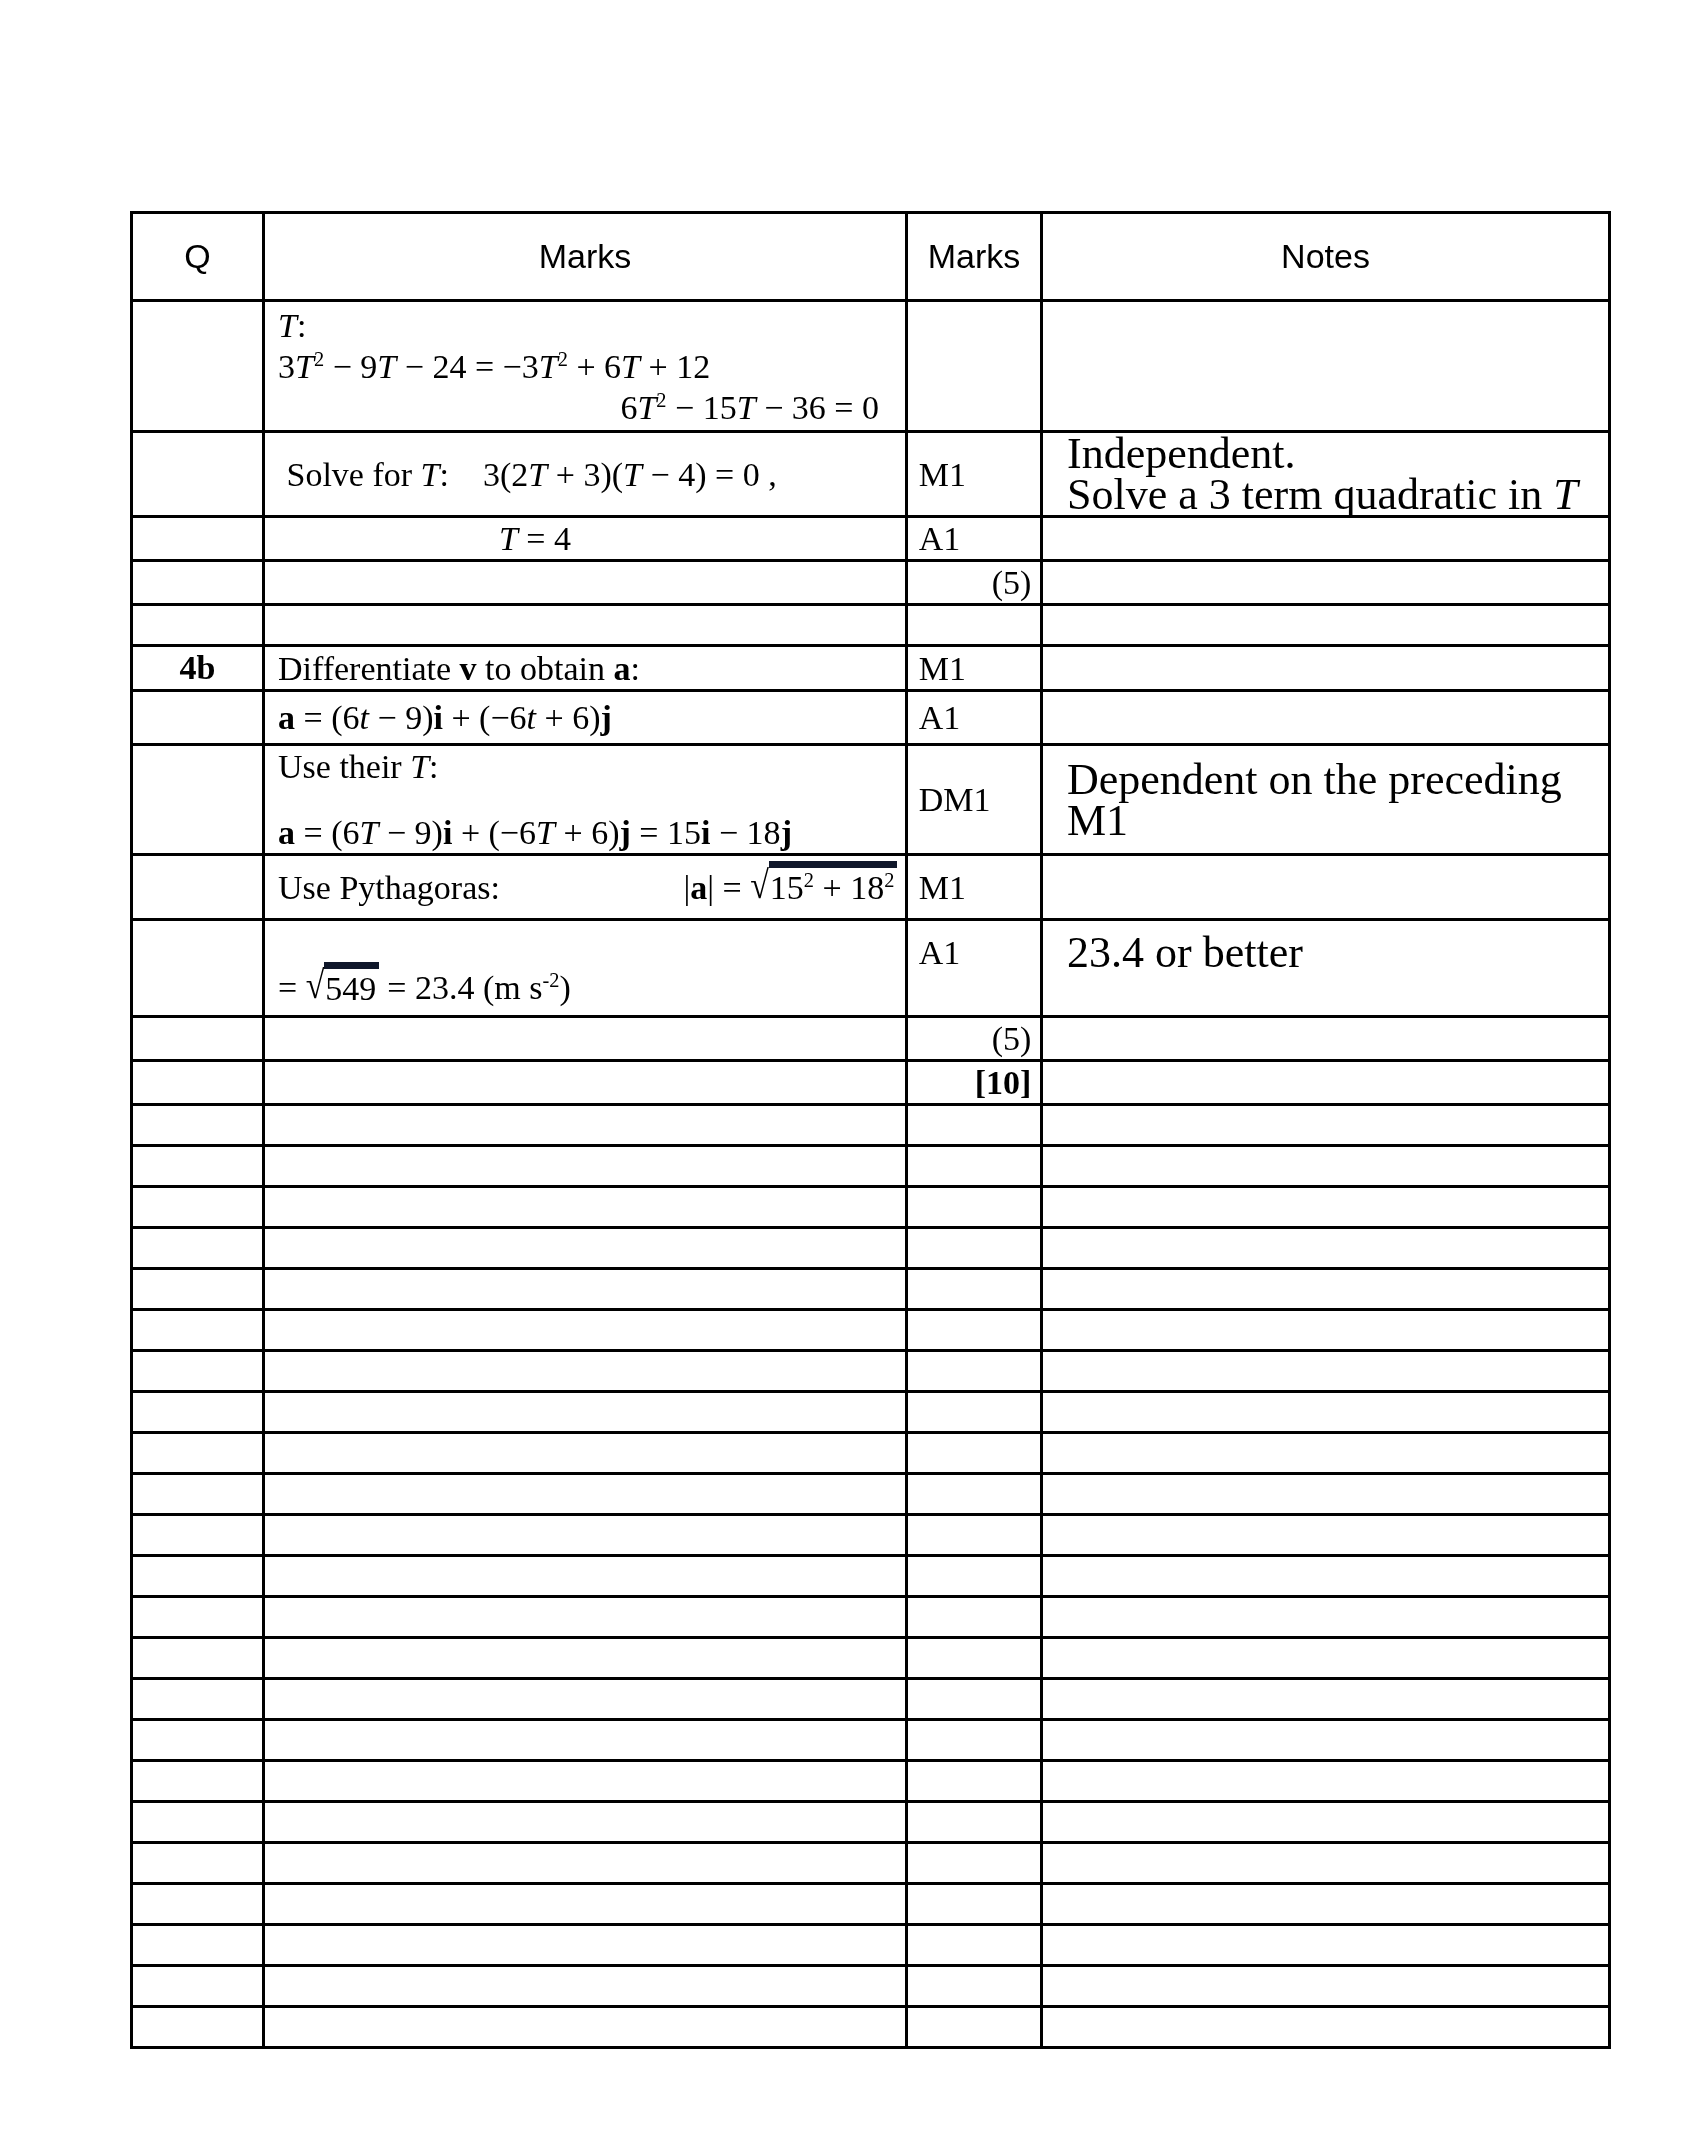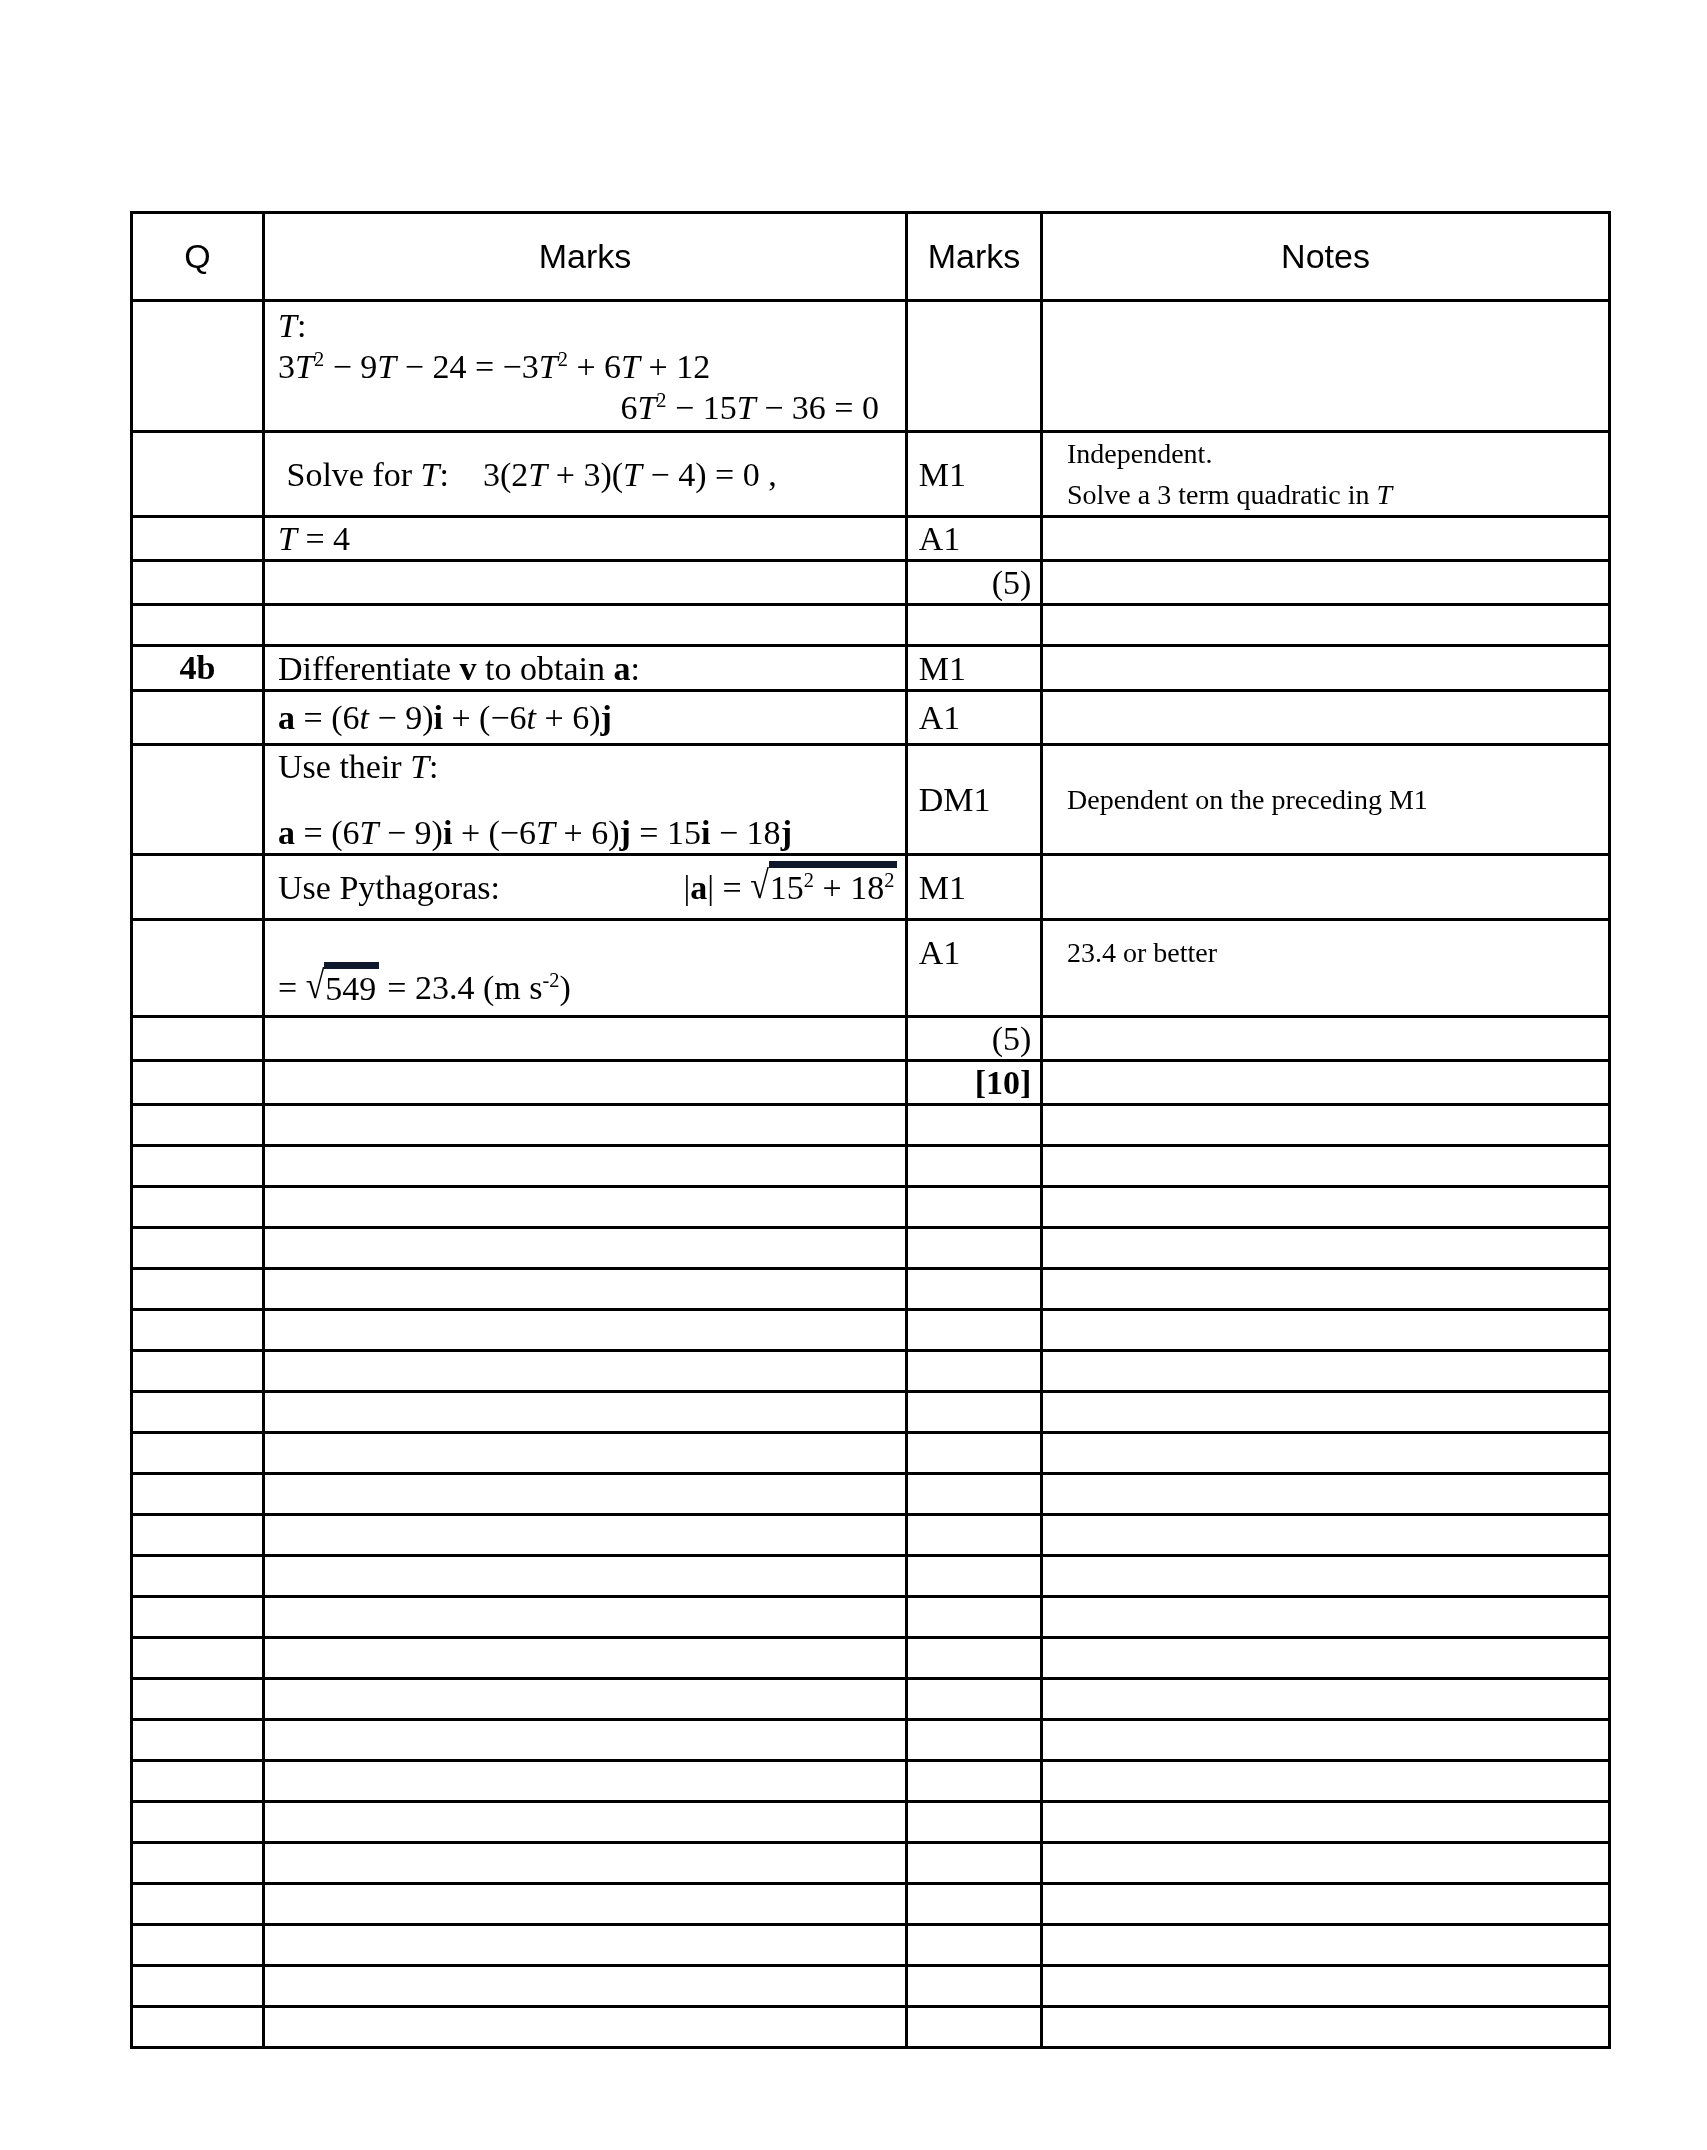--- a/index.html
+++ b/index.html
@@ -19,35 +19,35 @@
     padding:0;margin:0;
     vertical-align:middle;
   }
   .ms th{
     font-family:"Liberation Sans",sans-serif;
     font-weight:400;font-size:34px;text-align:center;
   }
   td.qc{text-align:center;font-weight:bold;font-size:34px;}
   td.sch{font-size:34px;}
   td.mk{font-size:34px;margin-left:24px;}
-  td.nt{font-size:28px;}
+  td.nt{font-size:44px;}
   td.vt{vertical-align:top;}
   td.sch.vt{padding-top:3.4px;}
   td.mk.vt,td.nt.vt{padding-top:10.8px;}
 
   .ln{
     line-height:41px;white-space:pre-wrap;
     padding-left:13px;padding-right:5.2px;
   }
   td.nt .ln{padding-left:24px;padding-right:8.6px;}
   td.mk .mline{padding-left:10.8px;line-height:41px;}
   td.mk .mline.r{text-align:right;padding-right:8.6px;padding-left:0;}
 
   .l-right{text-align:right;padding-right:26px;}
-  .l-t4{text-align:left;padding-right:113px;}
+  .l-t4{text-align:center;padding-right:113px;}
   .l-gap{margin-top:25px;}
   .l-low{margin-top:43px;}
   .l-split{display:flex;justify-content:space-between;align-items:baseline;padding-right:8px;}
 
   sup{font-size:60%;vertical-align:super;line-height:0;}
   i{font-style:italic;}
   b{font-weight:bold;}
   .sqrt{white-space:nowrap;}
   .rsign{display:inline-block;transform:scaleY(1.15);transform-origin:bottom;}
   .rad{border-top:7px solid #0f172a;padding:0.9px 2.6px 0 0.9px;}

